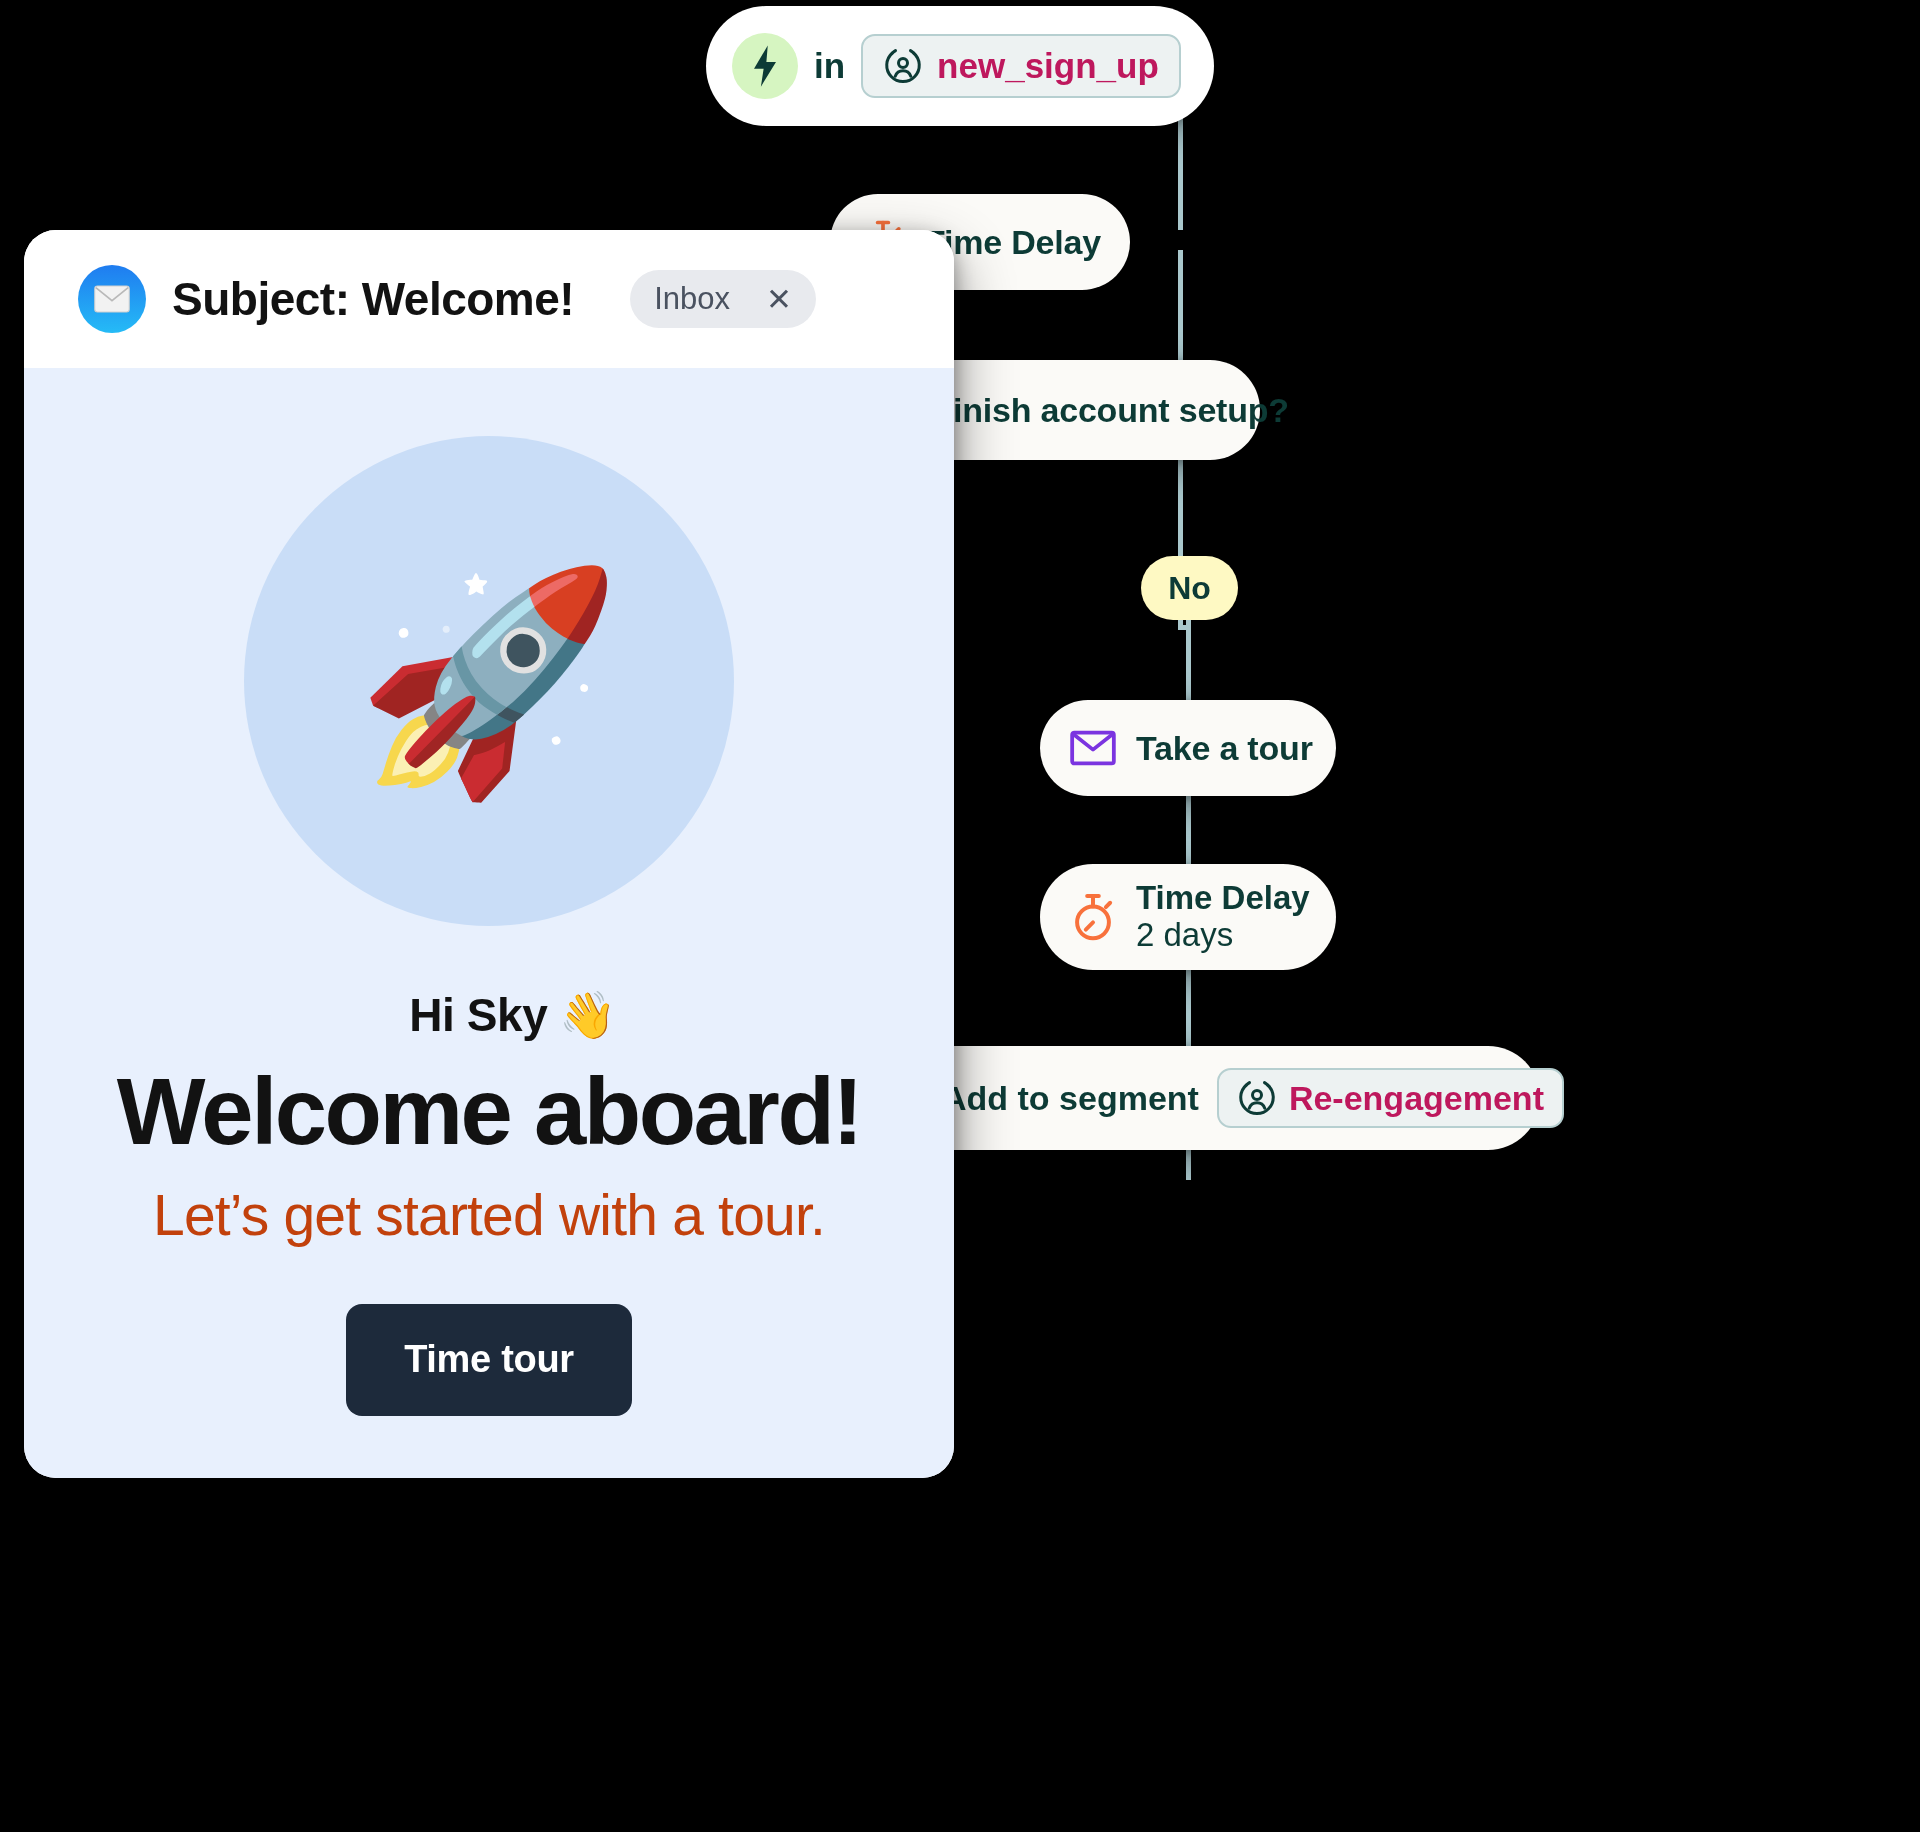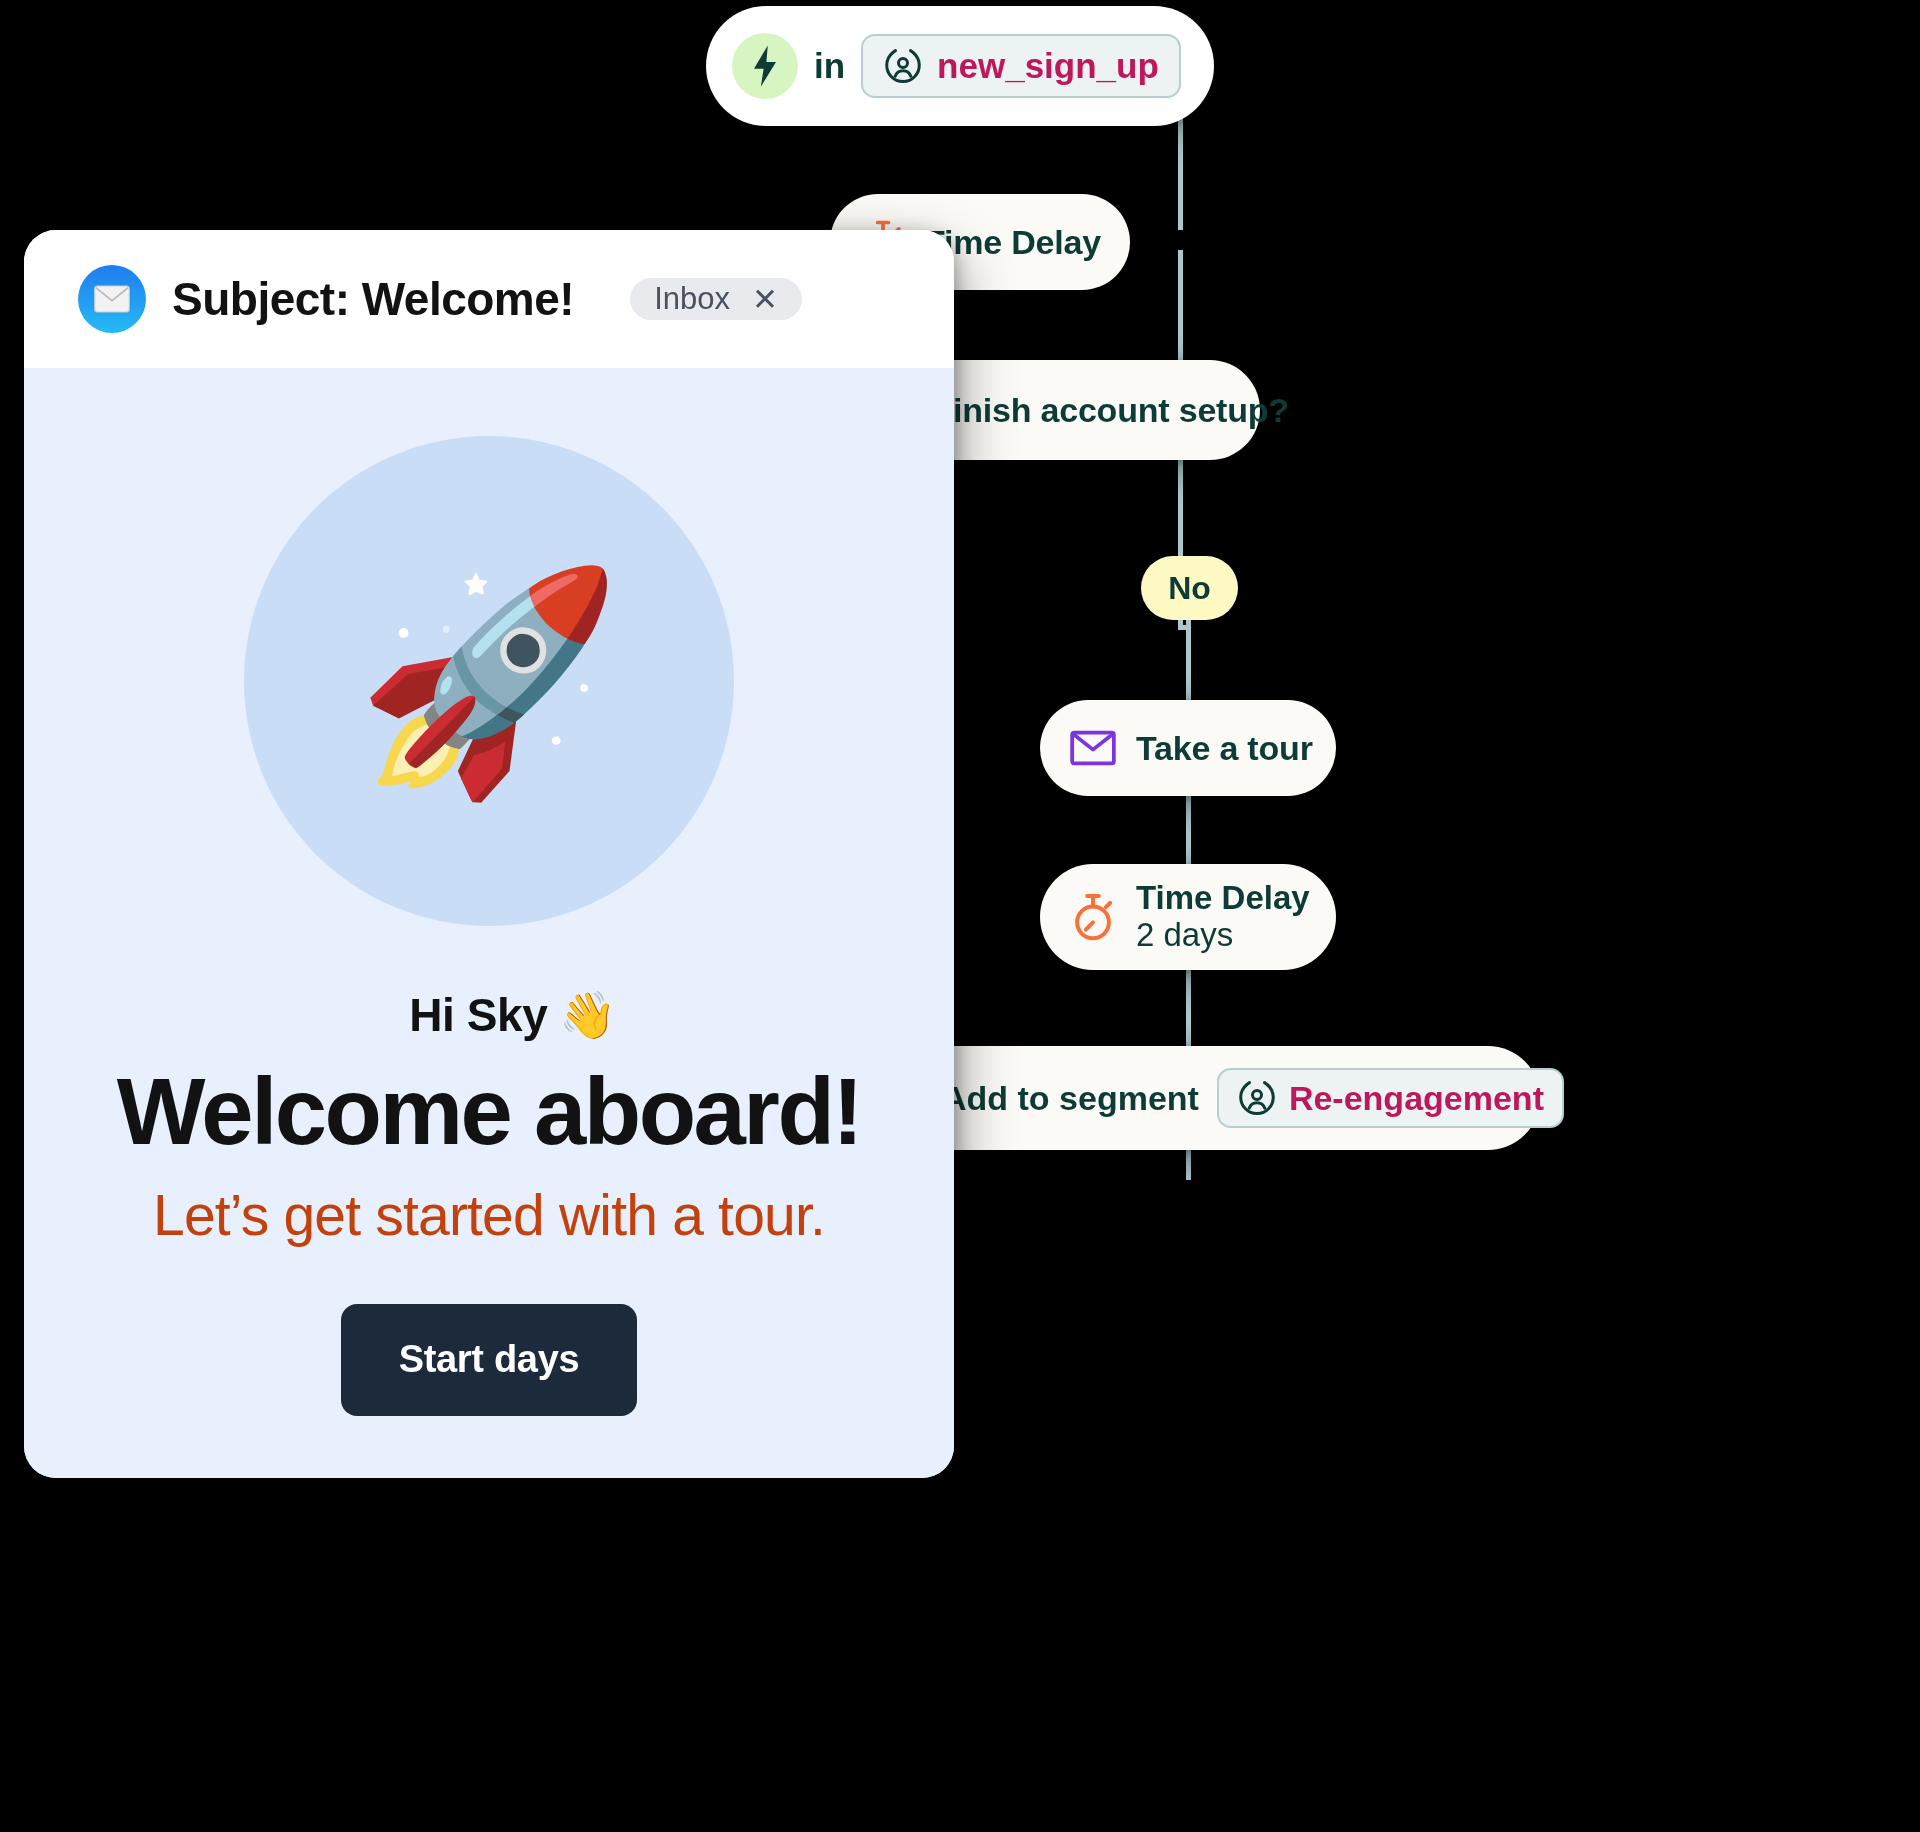--- a/index.html
+++ b/index.html
@@ -125,21 +125,21 @@
     width:68px;height:68px;border-radius:50%;
     background:linear-gradient(180deg,#1f7cf0 0%,#25bbf6 100%);
     display:flex;align-items:center;justify-content:center;flex:0 0 auto;
   }
   #subject-text{
     font-size:46px;font-weight:600;color:#121212;letter-spacing:-0.5px;white-space:nowrap;
   }
   #inbox-chip{
     margin-left:30px;
     background:#e8eaee;border-radius:999px;
-    height:42px;display:flex;align-items:center;gap:22px;padding:0 24px;
+    height:58px;display:flex;align-items:center;gap:36px;padding:0 24px;
   }
   #inbox-chip .tag-text{font-size:31px;color:#4a5260;}
   #inbox-chip .x-ico{font-size:31px;color:#4a5260;line-height:1;}
 
   #email-body{
     background:#e8f0fd;
     height:1110px;
     display:flex;flex-direction:column;align-items:center;
     padding-top:68px;box-sizing:border-box;
   }
@@ -293,18 +293,18 @@
       </div>
     </div>
 
     <div id="email-body">
       <div id="hero-circle">
         <span id="rocket">🚀</span>
       </div>
       <div id="greeting">Hi Sky 👋</div>
       <div id="headline">Welcome aboard!</div>
       <div id="subline">Let’s get started with a tour.</div>
-      <button id="start-tour">Start days</button>
+      <button id="start-tour">Time tour</button>
     </div>
 
   </div>
 
 </div>
 
 </body></html>

